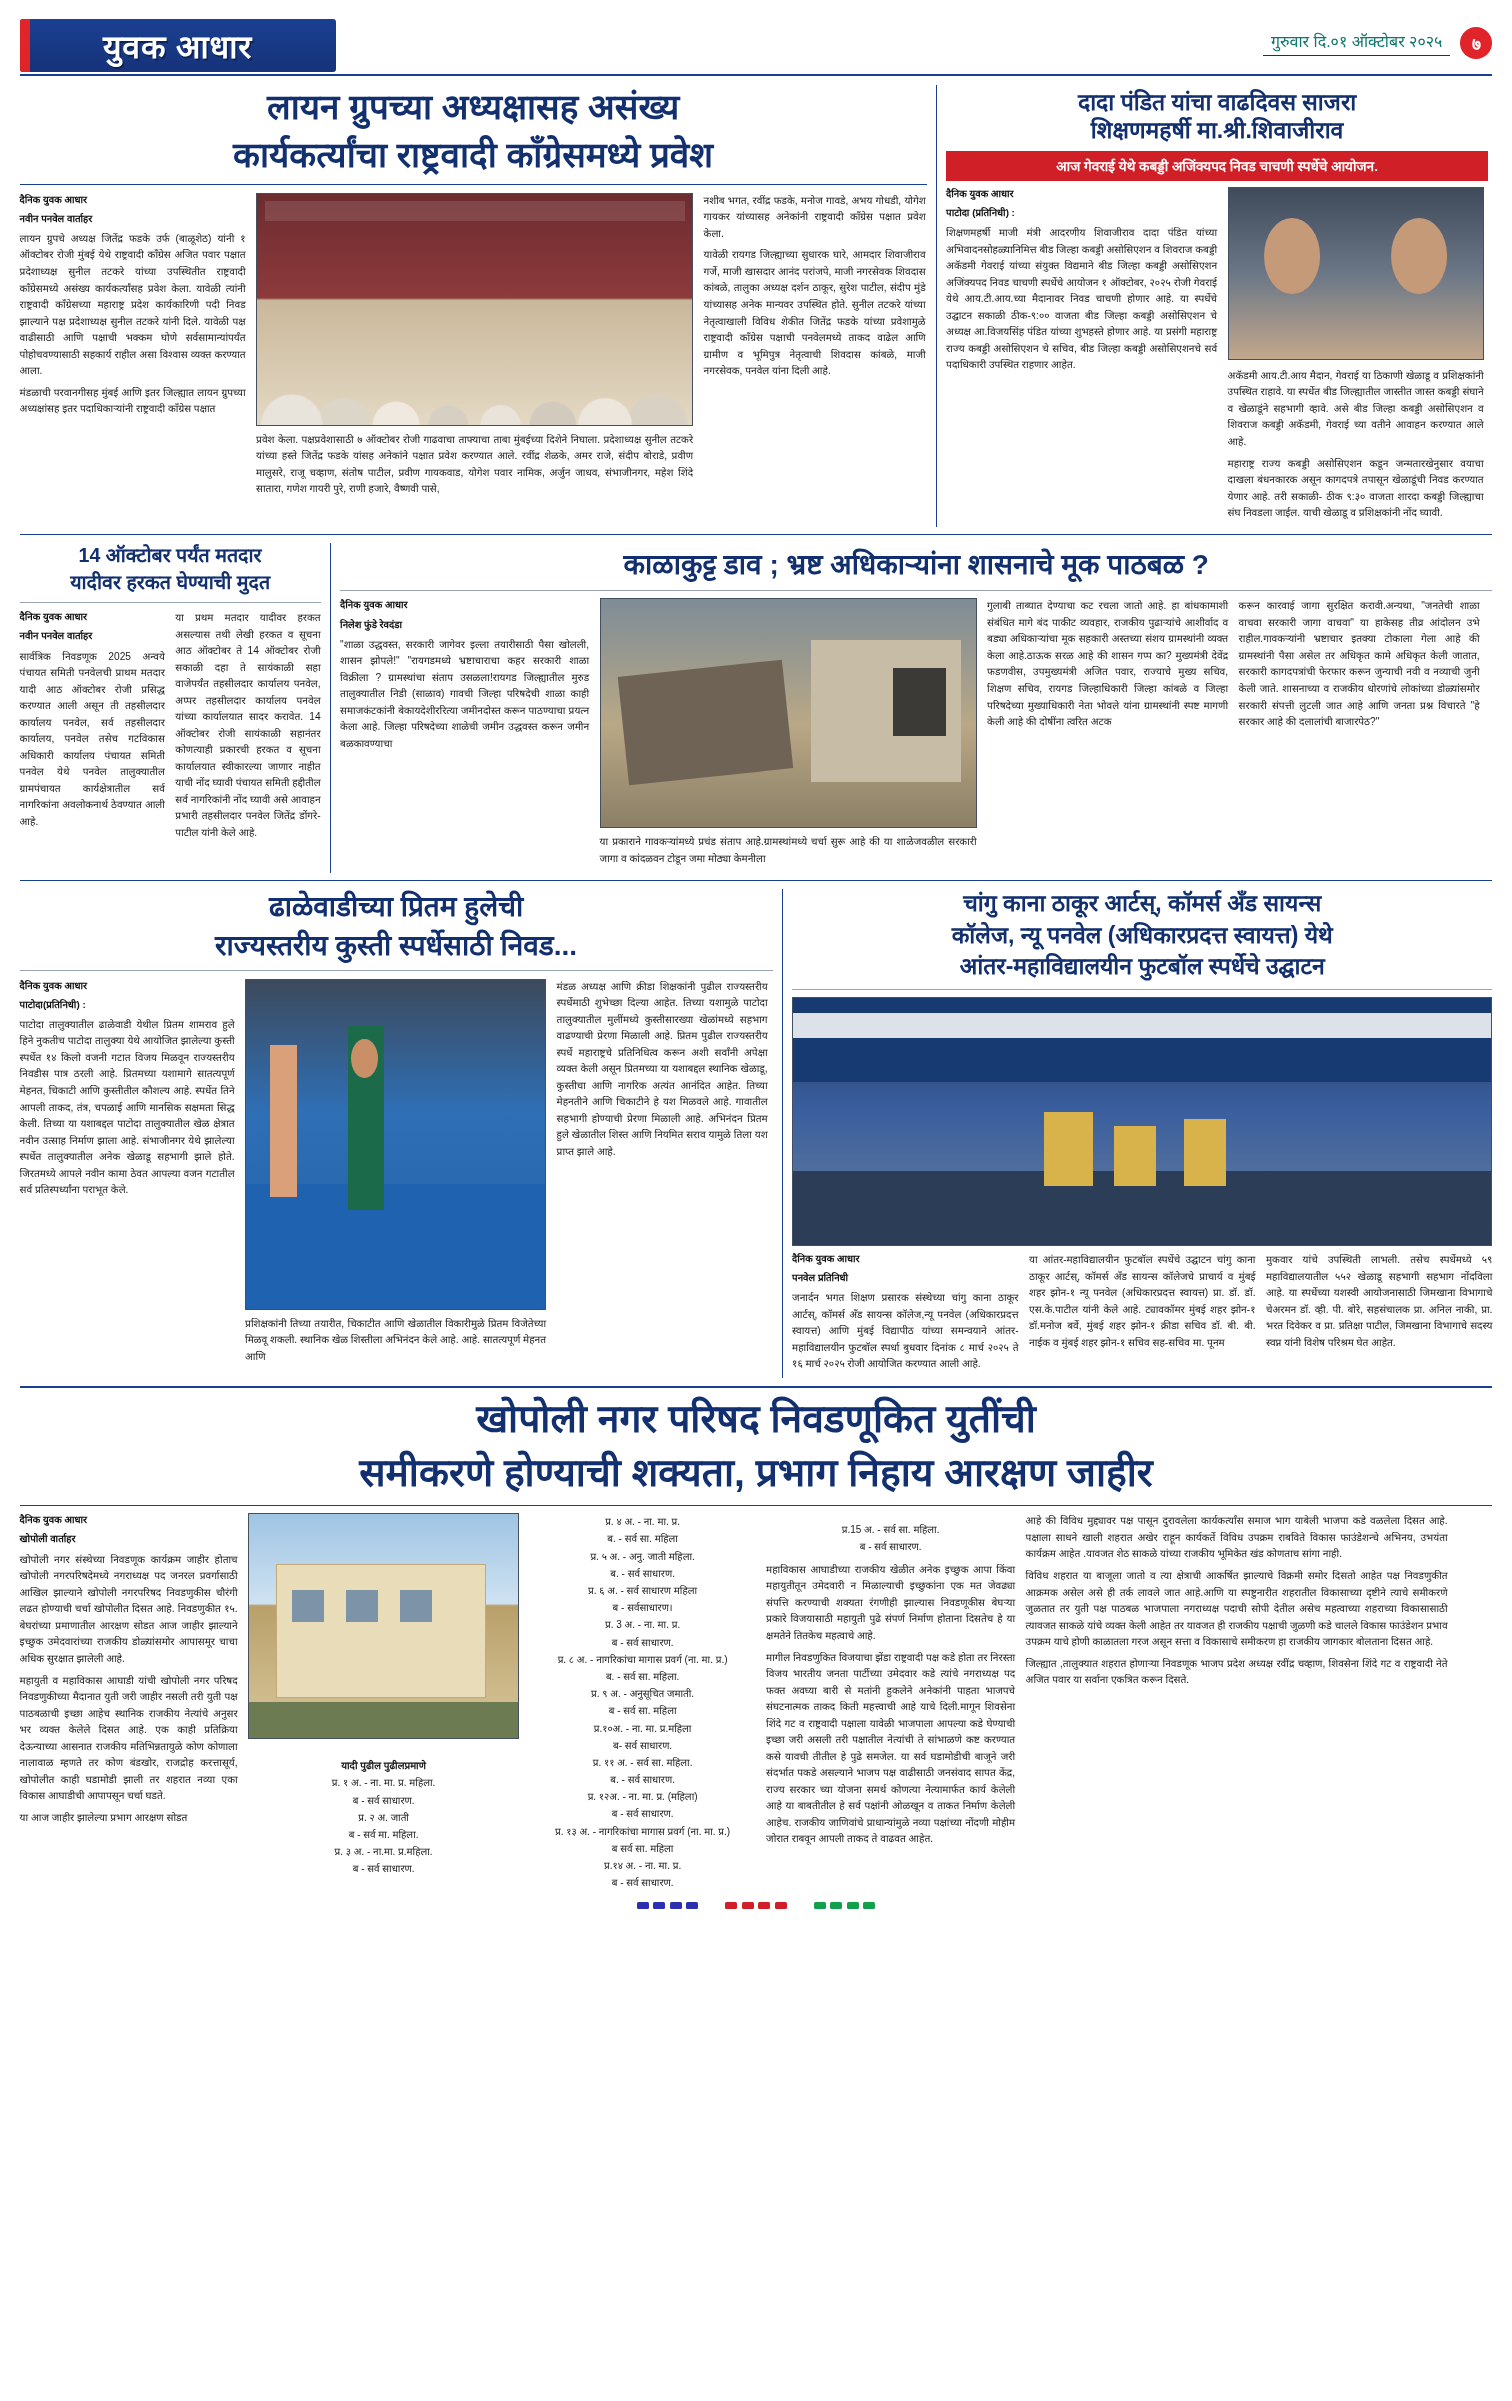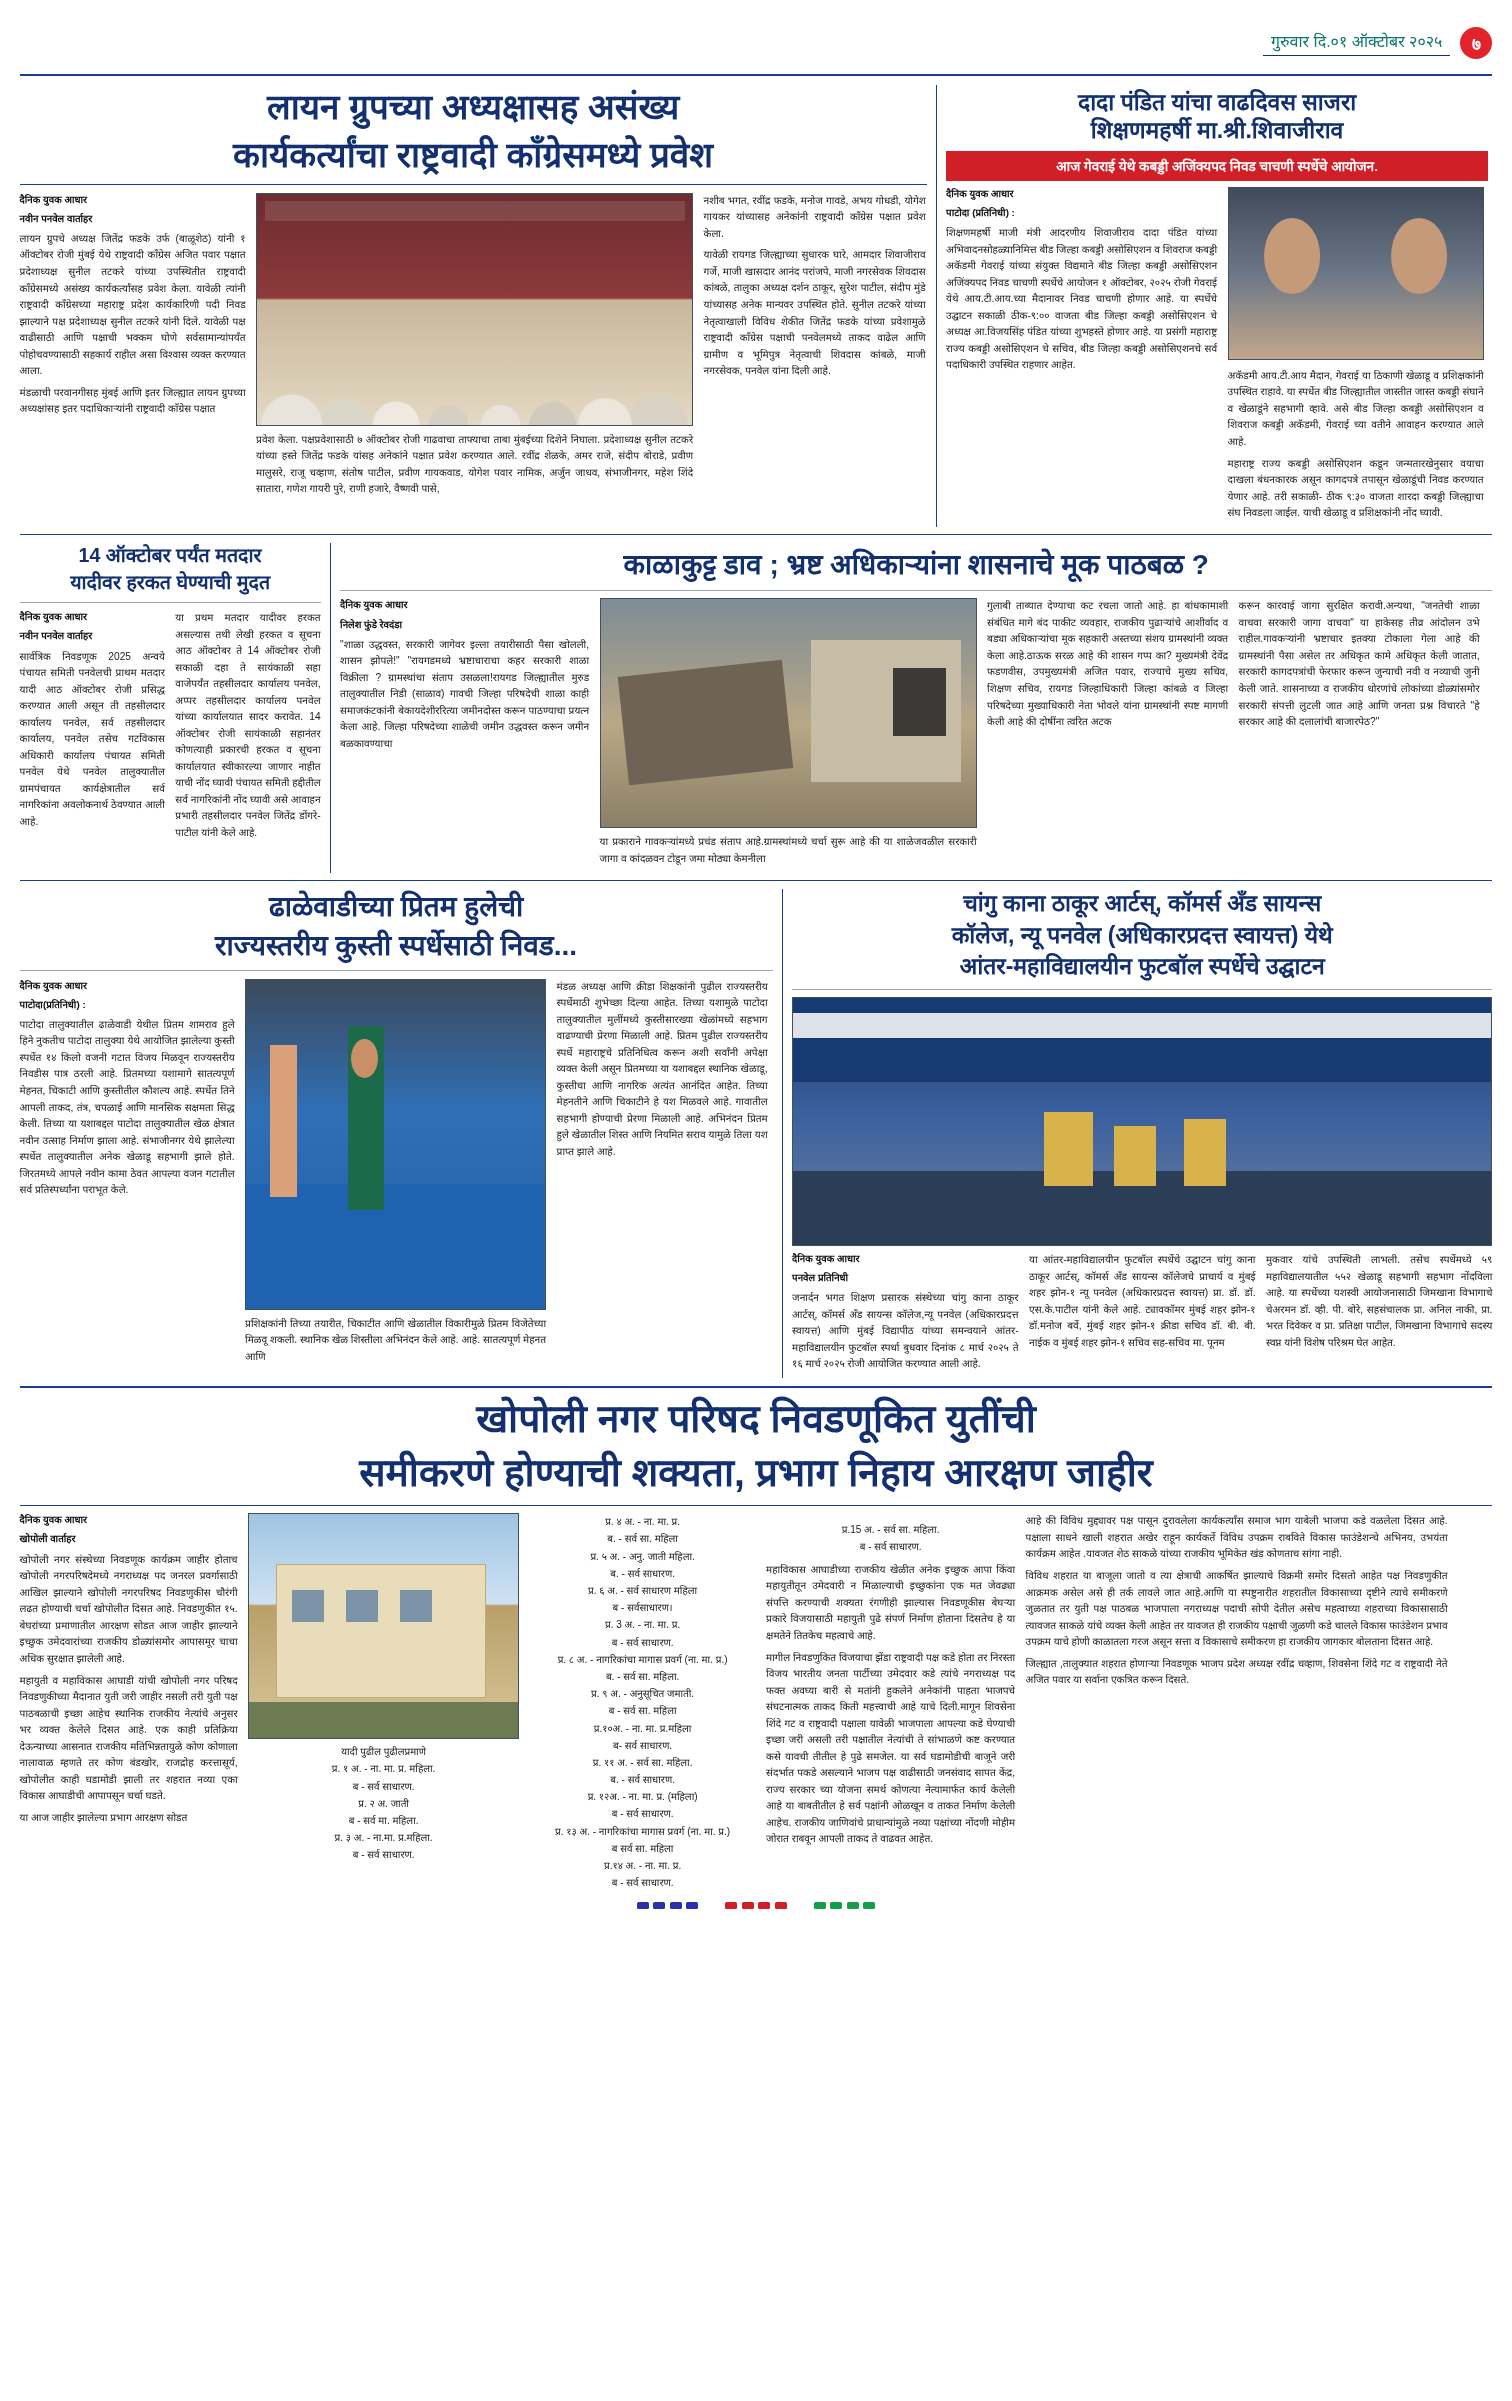--- a/index.html
+++ b/index.html
@@ -130,20 +130,23 @@
 
   .big-banner-hl { font-size:39px; }
   .list-txt { font-size:10px; line-height:1.72; color:#1a1a1a;text-align:center; }
 </style>
 </head>
 <body>
 
 <div class="page">
 
   <div class="masthead">
+    <div class="logo-box">
+      <span class="logo-text">युवक आधार</span>
+    </div>
     <div class="masthead-right">
       <span class="date-line">गुरुवार दि.०१ ऑक्टोबर २०२५</span>
       <span class="page-circle">७</span>
     </div>
   </div>
 
   <div class="content">
 
     <div class="row">
 
@@ -377,21 +380,21 @@
         </div>
 
         <div class="col" style="max-width:271px;">
           <div class="photo ph-bldg" style="height:226px;">
             <div style="position:absolute;left:10%;top:22%;width:78%;height:60%;background:#e9dcb9;border:1.5px solid #c3ab78;"></div>
             <div style="position:absolute;left:16%;top:34%;width:12%;height:14%;background:#7c93a8;"></div>
             <div style="position:absolute;left:36%;top:34%;width:12%;height:14%;background:#7c93a8;"></div>
             <div style="position:absolute;left:56%;top:34%;width:12%;height:14%;background:#7c93a8;"></div>
             <div style="position:absolute;left:0;right:0;bottom:0;height:16%;background:#6d7b52;"></div>
           </div>
-          <div class="list-txt" style="margin-top:4px;font-weight:normal;">यादी पुढील पुढीलप्रमाणे</div>
+          <div class="list-txt" style="margin-top:18px;font-weight:bold;">यादी पुढील पुढीलप्रमाणे</div>
           <div class="list-txt">
             <div>प्र. १ अ. - ना. मा. प्र. महिला.</div>
             <div>ब - सर्व साधारण.</div>
             <div>प्र. २ अ. जाती</div>
             <div>ब - सर्व मा. महिला.</div>
             <div>प्र. ३ अ. - ना.मा. प्र.महिला.</div>
             <div>ब - सर्व साधारण.</div>
           </div>
         </div>
 

